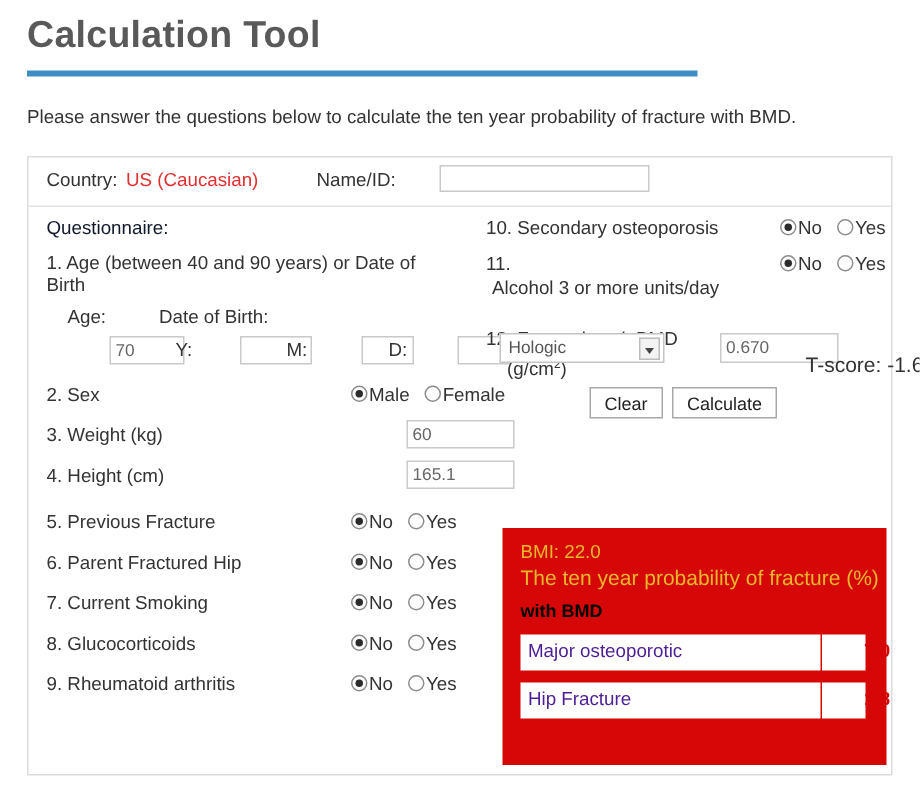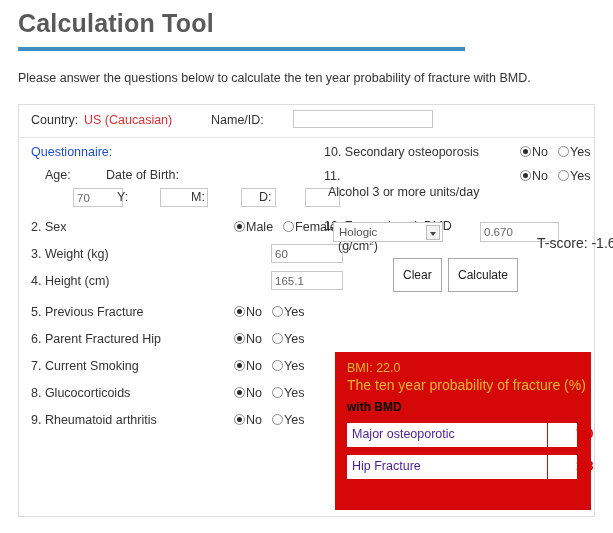--- a/index.html
+++ b/index.html
@@ -103,21 +103,21 @@
     box-sizing: border-box;
   }
 
   
   .col { position: absolute; }
   #left-col  { left: 12px;  top: 40px; width: 292px; }
   #right-col { left: 305px; top: 40px; width: 268px; }
 
   .sec-head {
     font-size: 12.5px;
-    color: #1d4ed8;
+    color: #0f172a;
     margin-bottom: 9px;
   }
 
   .q-row {
     position: relative;
     font-size: 12.5px;
     color: #333;
     line-height: 15px;
   }
 
@@ -265,21 +265,21 @@
   }
 
   #btn-row {
     position: relative;
     margin-top: 12px;
     height: 24px;
   }
   .btn {
     position: absolute;
     top: 0;
-    height: 34px;
+    height: 21px;
     border: 1px solid #a8a8a8;
     background: #ffffff;
     font-family: "Liberation Sans", sans-serif;
     font-size: 12px;
     color: #222;
     padding: 0 9px;
     box-sizing: border-box;
     cursor: pointer;
   }
   #clear-button     { left: 69px; }
@@ -369,20 +369,21 @@
     <span id="country-value">US (Caucasian)</span>
     <span id="nameid-label">Name/ID:</span>
     <input id="nameid-input" class="txt-input" type="text" value="" style="">
   </div>
 
   <div id="left-col" class="col">
 
     <div class="sec-head">Questionnaire:</div>
 
     <div id="q1" class="q-row">
+      <div id="q1-text">1. Age (between 40 and 90 years) or Date of Birth</div>
       <div id="q1-sub">
         <span id="age-sub-label">Age:</span>
         <span id="dob-sub-label">Date of Birth:</span>
       </div>
       <div id="q1-fields">
         <input id="age-input" class="txt-input" type="text" value="70" style="">
         <span id="y-label">Y:</span>
         <input id="y-input" class="txt-input" type="text" value="" style="">
         <span id="m-label">M:</span>
         <input id="m-input" class="txt-input" type="text" value="" style="">

